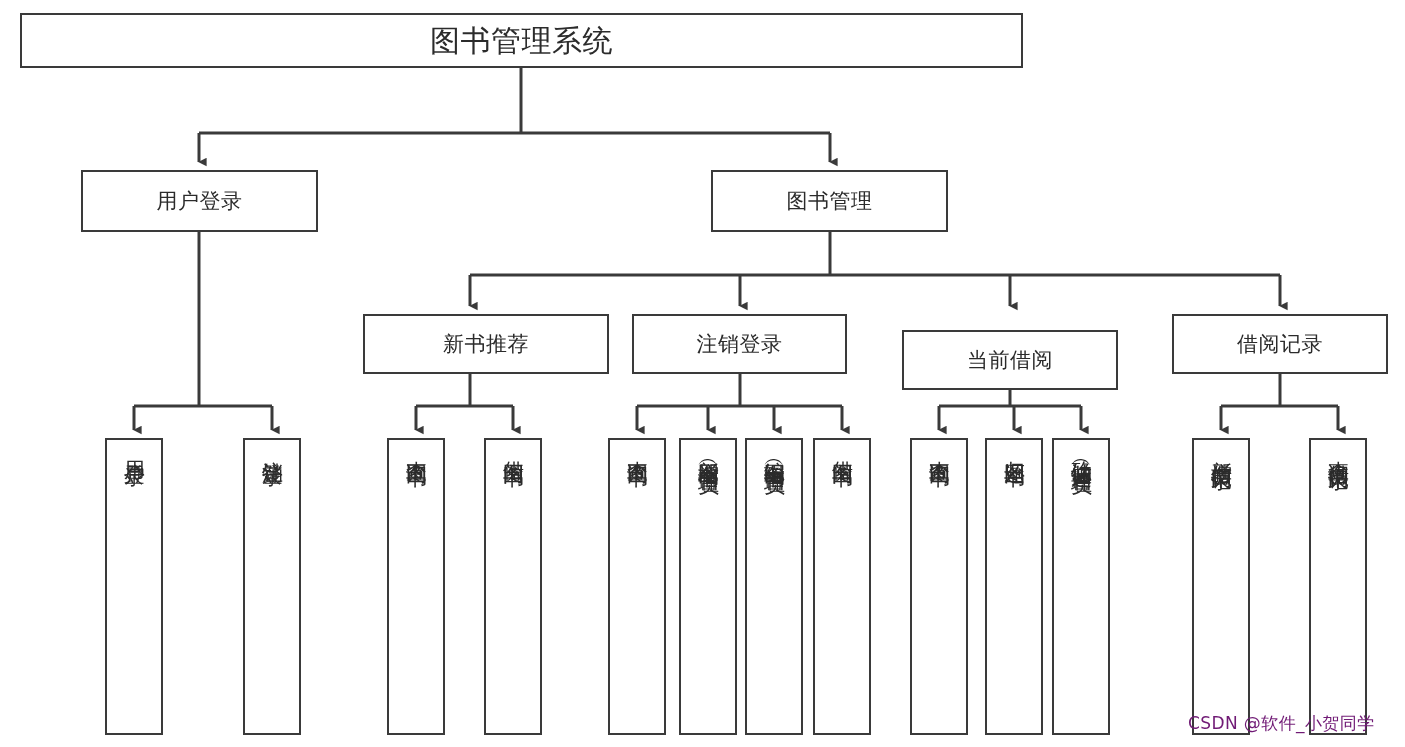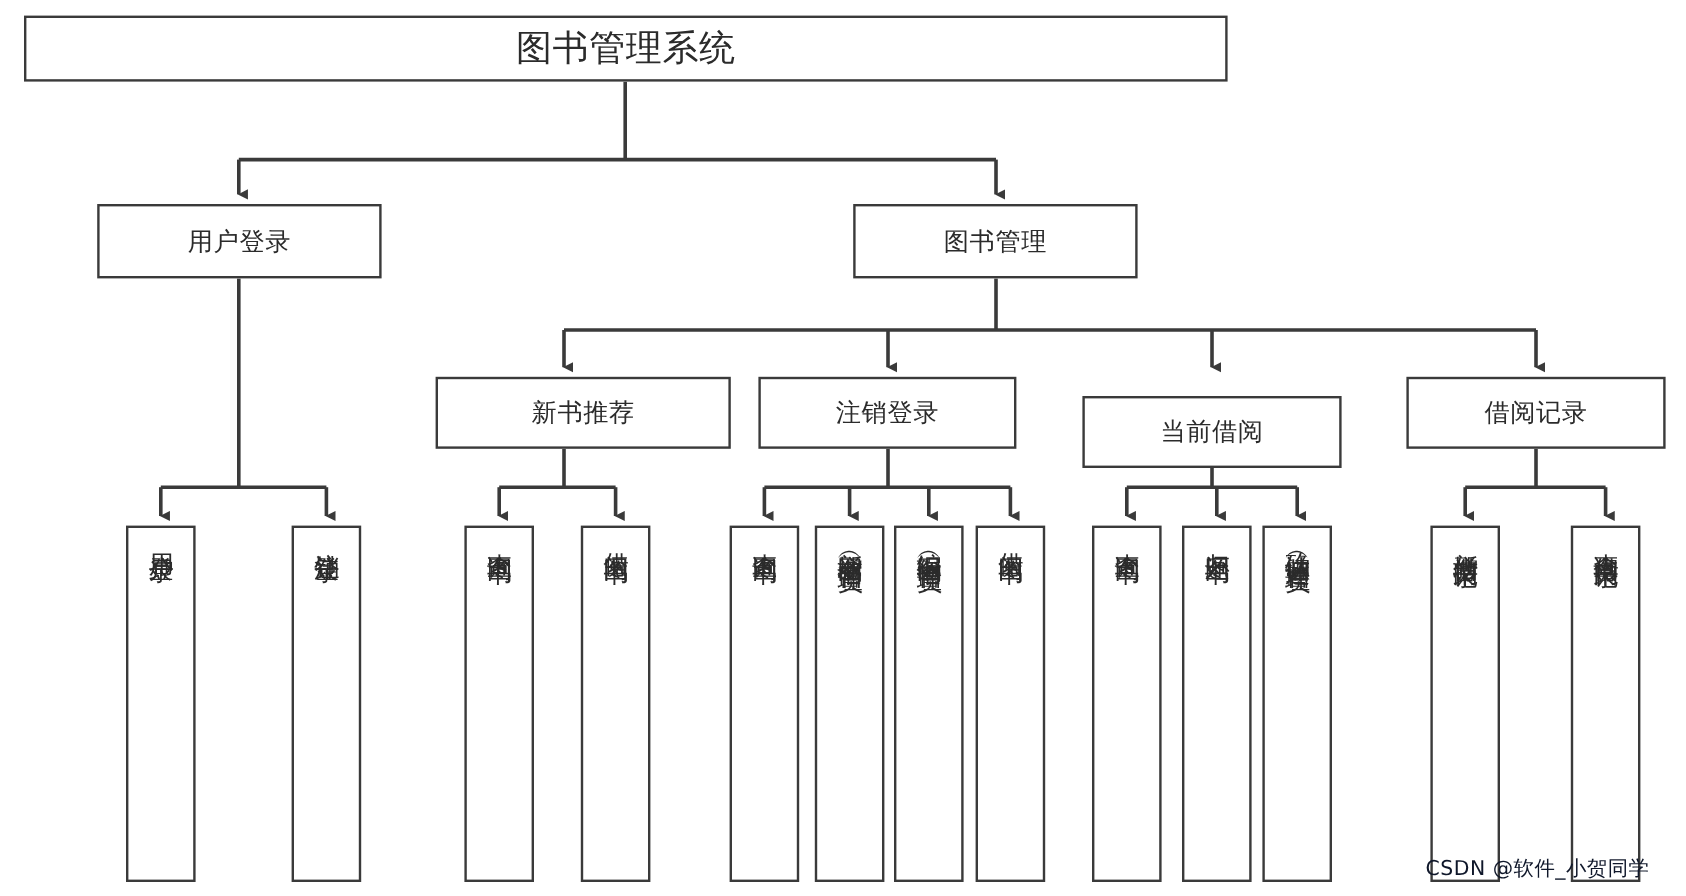--- a/index.html
+++ b/index.html
@@ -57,21 +57,21 @@
     font-size: 21px;
     letter-spacing: 2px;
     margin: 0 auto;
   }
   .node-root .node-label { font-size: 30px; text-align: center; }
   .watermark {
     position: absolute;
     left: 1188px;
     top: 712px;
     font-size: 17px;
-    color: #0f172a;
+    color: #701a75;
     white-space: nowrap;
     letter-spacing: 0.4px;
   }
 </style>
 </head>
 <body>
 
 <div id="diagram-root">
 
   <svg id="connector-layer" viewBox="0 0 1405 747" xmlns="http://www.w3.org/2000/svg">

